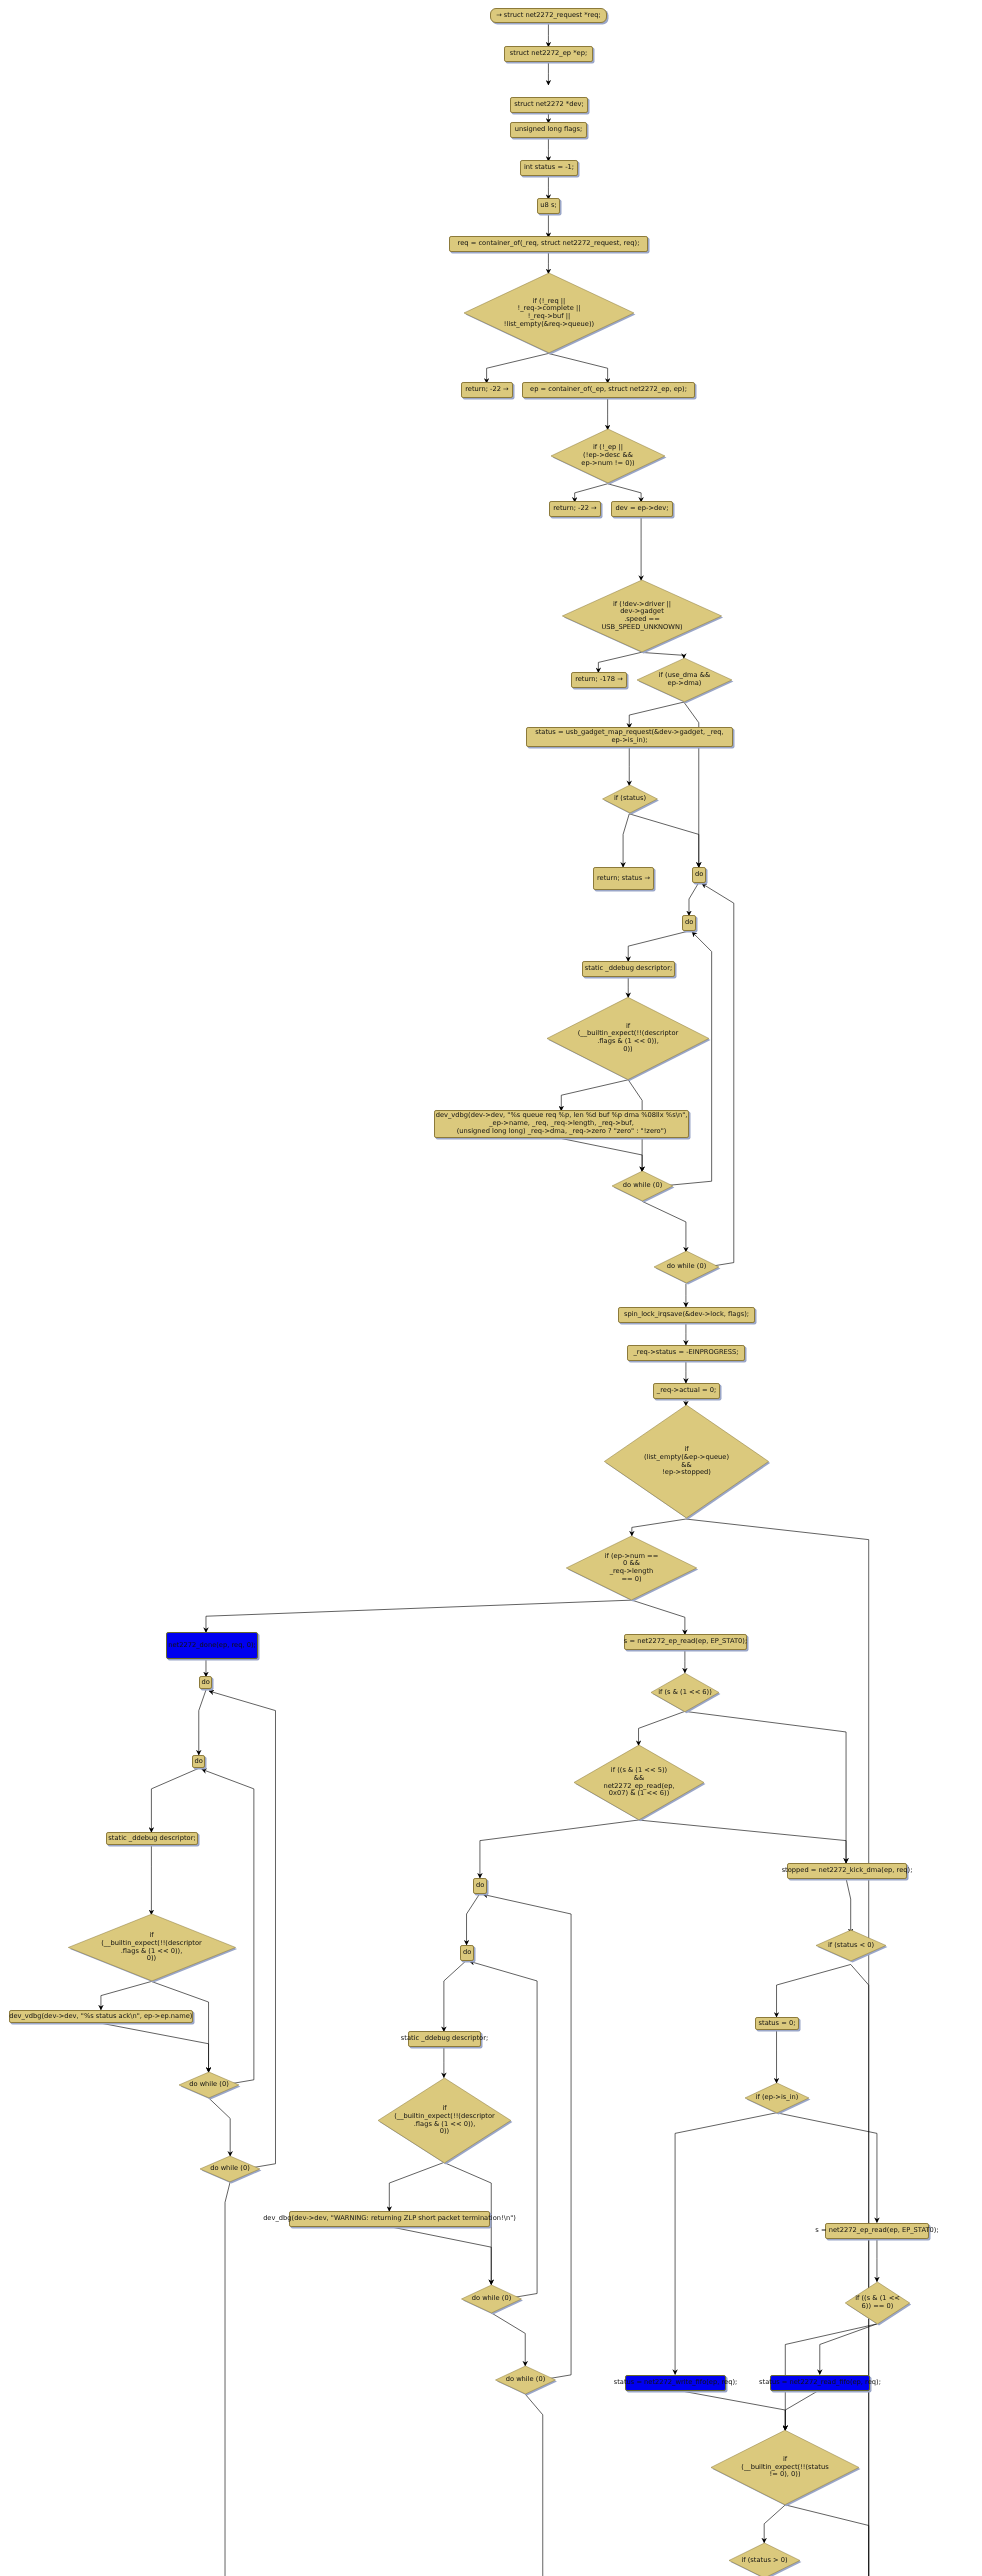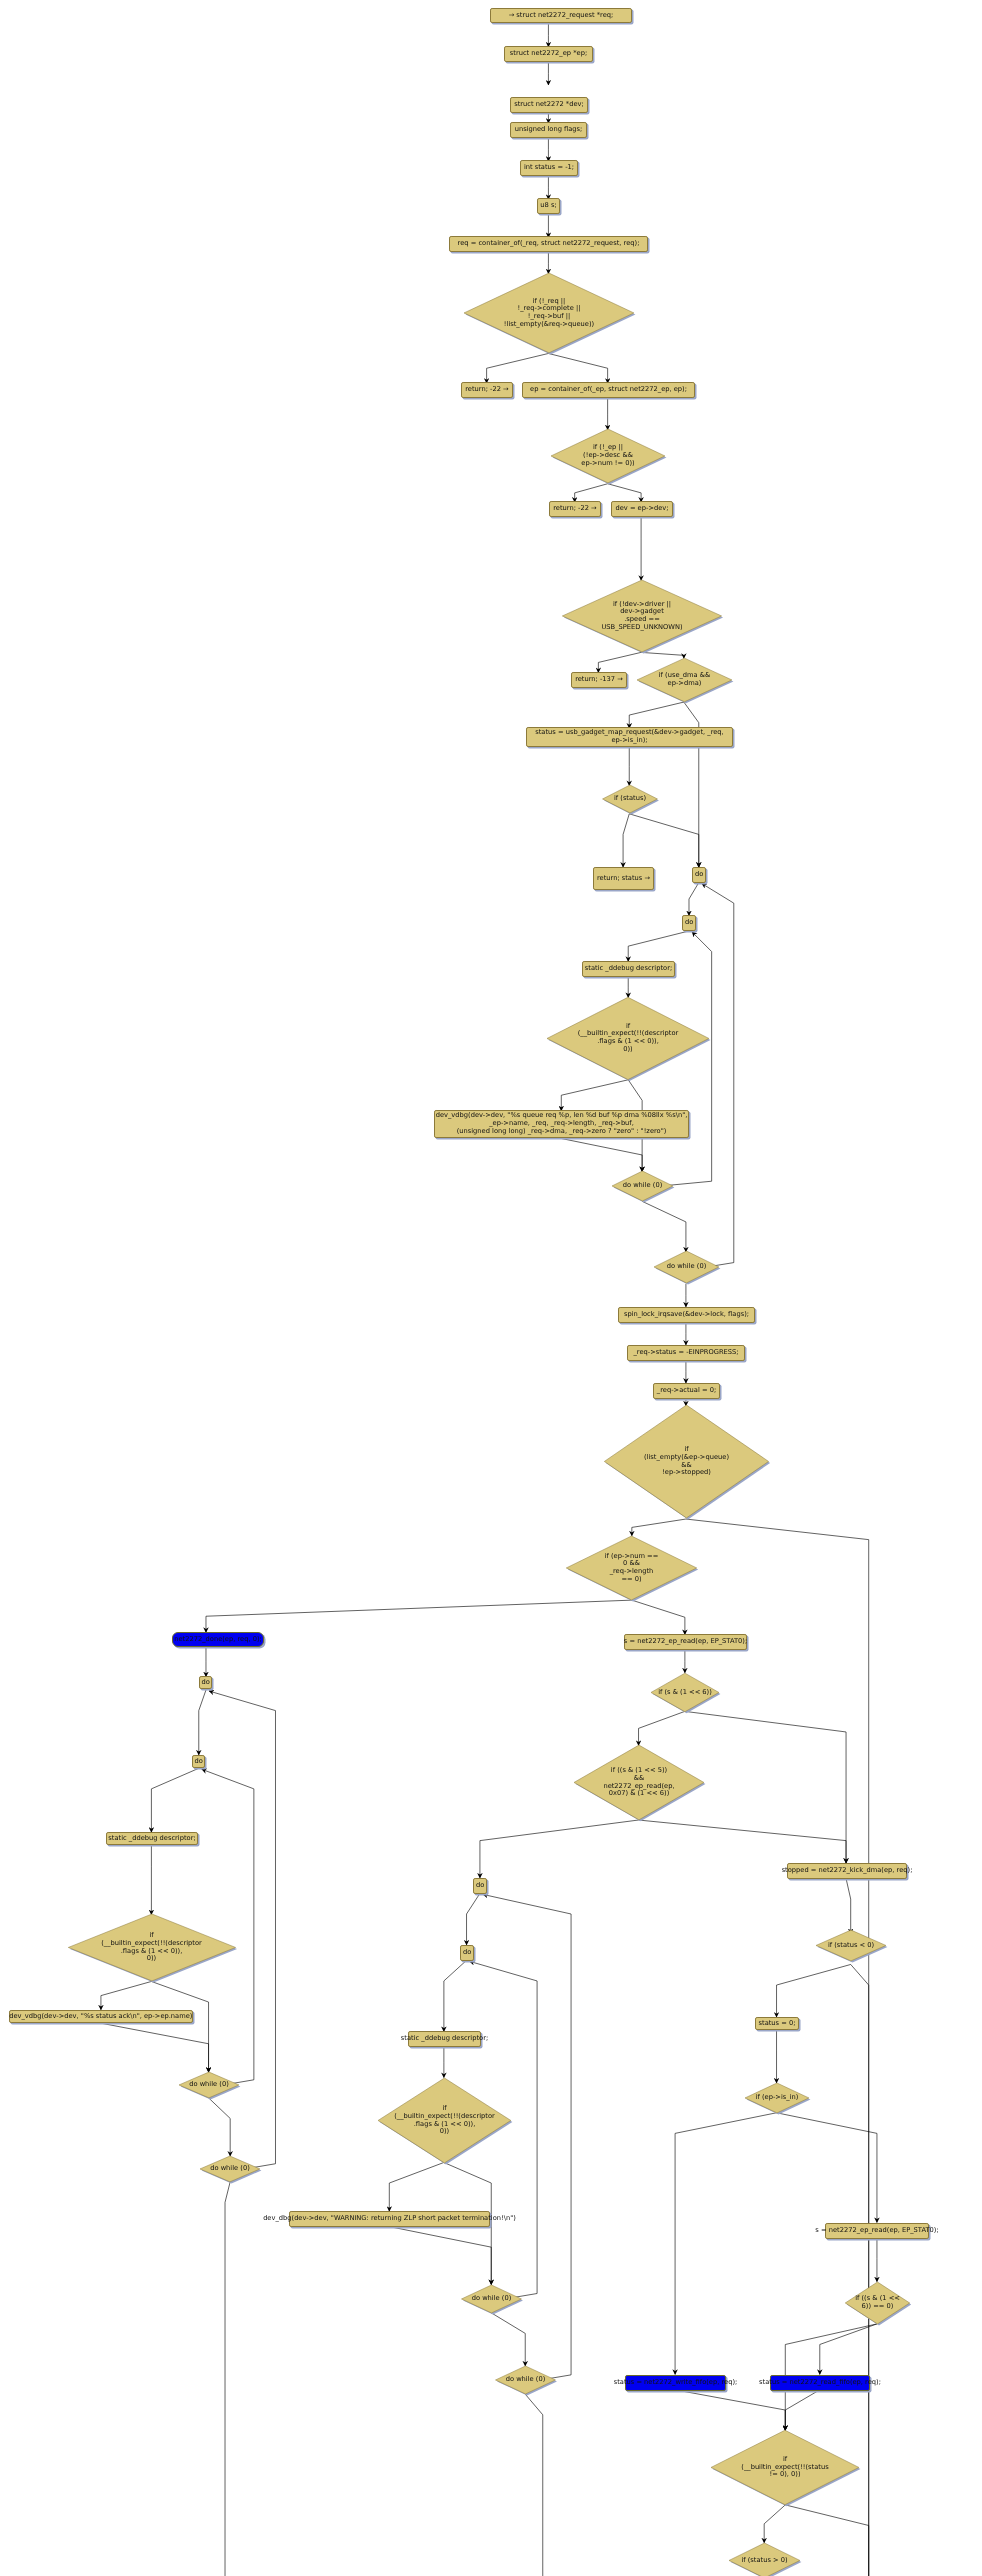--- a/index.html
+++ b/index.html
@@ -115,21 +115,21 @@
       <path d="M1650,5739.5 L1455,5779.5 L1455,5883" fill="none" stroke="#000" stroke-width="1.2" marker-end="url(#arrow)"></path>
       <path d="M437,5831 L1455,5857 L1455,5883" fill="none" stroke="#000" stroke-width="1.2" marker-end="url(#arrow)"></path>
       <path d="M1054,5831 L1455,5857 L1455,5883" fill="none" stroke="#000" stroke-width="1.2" marker-end="url(#arrow)"></path>
       <path d="M1585,5823 L1455,5853 L1455,5883" fill="none" stroke="#000" stroke-width="1.2" marker-end="url(#arrow)"></path>
       <path d="M1455,5913 L1455,5933.5 L1455,5954" fill="none" stroke="#000" stroke-width="1.2" marker-end="url(#arrow)"></path>
       <path d="M1455,5984 L1455,6004.5 L1455,6025" fill="none" stroke="#000" stroke-width="1.2" marker-end="url(#arrow)"></path>
     </g>
 </svg>
 
 <div id="nodes">
-    <div class="node box" style="left: 490px; top: 7.7px; width: 142px; height: 15.5px;"><span>→ struct net2272_request *req;</span></div>
+    <div class="node box" style="left: 490px; top: 7.7px; width: 117px; height: 15.5px; border-radius: 6px;"><span>→ struct net2272_request *req;</span></div>
     <div class="node box" style="left: 504px; top: 46px; width: 89px; height: 15.5px;"><span>struct net2272_ep *ep;</span></div>
     <div class="node box" style="left: 510px; top: 84px; width: 78px; height: 15.5px; margin-top: 13px;"><span>struct net2272 *dev;</span></div>
     <div class="node box" style="left: 510px; top: 122px; width: 77px; height: 15.5px;"><span>unsigned long flags;</span></div>
     <div class="node box" style="left: 520px; top: 160px; width: 58px; height: 15.5px;"><span>int status = -1;</span></div>
     <div class="node box" style="left: 537px; top: 198px; width: 23px; height: 15.5px;"><span>u8 s;</span></div>
     <div class="node box" style="left: 449px; top: 236px; width: 199px; height: 15.5px;"><span>req = container_of(_req, struct net2272_request, req);</span></div>
     <div class="node dia" style="left: 464px; top: 273px; width: 170px; height: 80px;"><svg width="173" height="83" viewBox="0 0 336 161">
         <polygon points="168,3 333,80.5 168,158 3,80.5" fill="#9aa6c8"></polygon>
         <polygon points="165,0 330,77.5 165,155 0,77.5" fill="#dbc97d" stroke="#8c7a3a" stroke-width="1"></polygon>
       </svg><span>if (!_req ||
@@ -146,21 +146,21 @@
 ep-&gt;num != 0))</span></div>
     <div class="node box" style="left: 549px; top: 501px; width: 52px; height: 15.5px;"><span>return; -22 →</span></div>
     <div class="node box" style="left: 611px; top: 501px; width: 62px; height: 15.5px;"><span>dev = ep-&gt;dev;</span></div>
     <div class="node dia" style="left: 562px; top: 580px; width: 160px; height: 72px;"><svg width="163" height="75" viewBox="0 0 316 146">
         <polygon points="158,3 313,73 158,143 3,73" fill="#9aa6c8"></polygon>
         <polygon points="155,0 310,70 155,140 0,70" fill="#dbc97d" stroke="#8c7a3a" stroke-width="1"></polygon>
       </svg><span>if (!dev-&gt;driver ||
 dev-&gt;gadget
 .speed ==
 USB_SPEED_UNKNOWN)</span></div>
-    <div class="node box" style="left: 571px; top: 672px; width: 56px; height: 15.5px;"><span>return; -137 →</span></div>
+    <div class="node box" style="left: 571px; top: 672px; width: 56px; height: 15.5px;"><span>return; -178 →</span></div>
     <div class="node dia" style="left: 637px; top: 658px; width: 95px; height: 44px;"><svg width="98" height="47" viewBox="0 0 191 91">
         <polygon points="95.5,3 188,45.5 95.5,88 3,45.5" fill="#9aa6c8"></polygon>
         <polygon points="92.5,0 185,42.5 92.5,85 0,42.5" fill="#dbc97d" stroke="#8c7a3a" stroke-width="1"></polygon>
       </svg><span>if (use_dma &amp;&amp;
 ep-&gt;dma)</span></div>
     <div class="node box" style="left: 526px; top: 727px; width: 207px; height: 19.6px;"><span>status = usb_gadget_map_request(&amp;dev-&gt;gadget, _req,
 ep-&gt;is_in);</span></div>
     <div class="node dia" style="left: 602px; top: 785px; width: 56px; height: 28px;"><svg width="59" height="31" viewBox="0 0 114 61">
         <polygon points="57,3 111,30.5 57,58 3,30.5" fill="#9aa6c8"></polygon>
         <polygon points="54,0 108,27.5 54,55 0,27.5" fill="#dbc97d" stroke="#8c7a3a" stroke-width="1"></polygon>
@@ -197,21 +197,21 @@
 (list_empty(&amp;ep-&gt;queue)
 &amp;&amp;
 !ep-&gt;stopped)</span></div>
     <div class="node dia" style="left: 566px; top: 1536px; width: 131px; height: 64px;"><svg width="134" height="67" viewBox="0 0 261 131">
         <polygon points="130.5,3 258,65.5 130.5,128 3,65.5" fill="#9aa6c8"></polygon>
         <polygon points="127.5,0 255,62.5 127.5,125 0,62.5" fill="#dbc97d" stroke="#8c7a3a" stroke-width="1"></polygon>
       </svg><span>if (ep-&gt;num ==
 0 &amp;&amp;
 _req-&gt;length
 == 0)</span></div>
-    <div class="node box hl" style="left: 172px; top: 1632px; width: 92px; height: 15px; border-radius: 6px;"><span>net2272_done(ep, req, 0);</span></div>
+    <div class="node box hl" style="left: 166px; top: 1632px; width: 92px; height: 27px;"><span>net2272_done(ep, req, 0);</span></div>
     <div class="node box" style="left: 624px; top: 1634px; width: 123px; height: 15.5px;"><span>s = net2272_ep_read(ep, EP_STAT0);</span></div>
     <div class="node box" style="left: 199px; top: 1676px; width: 13.4px; height: 13.4px;"><span>do</span></div>
     <div class="node box" style="left: 192px; top: 1755px; width: 13.4px; height: 13.4px;"><span>do</span></div>
     <div class="node dia" style="left: 651px; top: 1673px; width: 68px; height: 39px;"><svg width="71" height="42" viewBox="0 0 138 81">
         <polygon points="69,3 135,40.5 69,78 3,40.5" fill="#9aa6c8"></polygon>
         <polygon points="66,0 132,37.5 66,75 0,37.5" fill="#dbc97d" stroke="#8c7a3a" stroke-width="1"></polygon>
       </svg><span>if (s &amp; (1 &lt;&lt; 6))</span></div>
     <div class="node box" style="left: 106px; top: 1832px; width: 92px; height: 13.4px;"><span>static _ddebug descriptor;</span></div>
     <div class="node dia" style="left: 574px; top: 1745px; width: 130px; height: 75px;"><svg width="133" height="78" viewBox="0 0 258 151">
         <polygon points="129,3 255,75.5 129,148 3,75.5" fill="#9aa6c8"></polygon>

